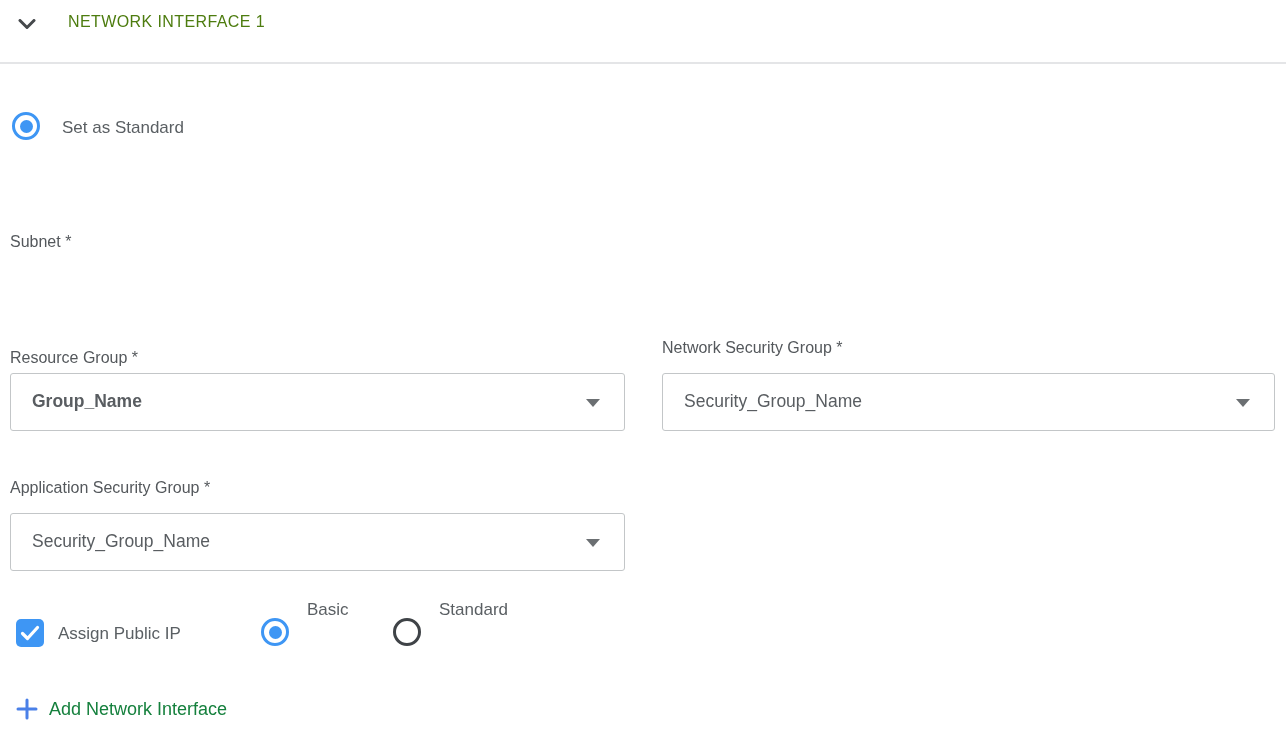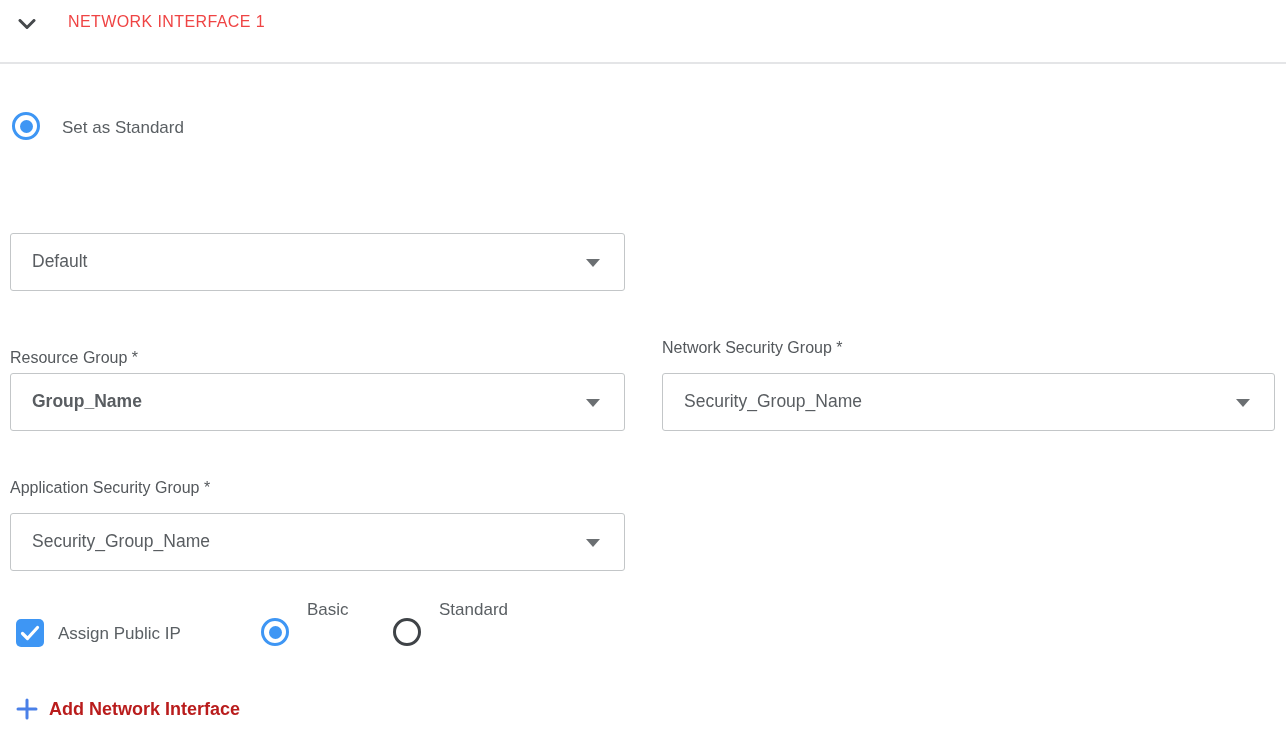--- a/index.html
+++ b/index.html
@@ -12,21 +12,21 @@
     height: 752px;
     background: #ffffff;
     overflow: hidden;
   }
 
   
   .section-header { position: absolute; top: 8px; left: 0; width: 100%; height: 40px; }
   .chevron-btn { position: absolute; left: 16px; top: 7px; width: 22px; height: 20px; cursor: pointer; background: none; border: none; }
   .section-title {
     position: absolute; left: 68px; top: 5px;
-    font-size: 16px; letter-spacing: 0.4px; color: #ef4444;
+    font-size: 16px; letter-spacing: 0.4px; color: #4d7c0f;
   }
   .divider { position: absolute; left: 0; top: 62px; width: 1286px; height: 2px; background: #e4e5e7; }
 
   
   .radio {
     position: absolute; width: 28px; height: 28px; border-radius: 50%;
     background: #ffffff; cursor: pointer;
   }
   .radio.selected { border: 3.5px solid #3e96f4; }
   .radio.selected .dot {
@@ -57,21 +57,21 @@
   .checkbox {
     position: absolute; width: 28px; height: 28px; border-radius: 5px;
     background: #3e96f4; cursor: pointer;
   }
   .checkbox svg { position: absolute; left: 0; top: 0; }
 
   
   .add-link { position: absolute; left: 16px; top: 698px; display: flex; align-items: center; cursor: pointer; background: none; border: none; }
   .add-link .plus { width: 22px; height: 22px; }
   .add-link .add-text {
-    margin-left: 11px; font-size: 18px; font-weight: bold; color: #b91c1c;
+    margin-left: 11px; font-size: 18px; font-weight: normal; color: #15803d;
     font-family: "Liberation Sans", sans-serif;
   }
 </style>
 </head>
 <body>
 
 <div class="canvas">
 
   <div class="section-header">
     <button class="chevron-btn">
@@ -84,24 +84,20 @@
     <div class="section-title">NETWORK INTERFACE 1</div>
   </div>
   <div class="divider"></div>
 
   <div class="radio selected" style="left:12px; top:112px;">
     <span class="dot"></span>
   </div>
   <div class="control-label" style="left:62px; top:118px;">Set as Standard</div>
 
   <div class="field-label" style="left:10px; top:197px;margin-top:36px;">Subnet *</div>
-  <div class="select-box" style="left:10px; top:233px; width:615px;">
-    <span class="select-value">Default</span>
-    <span class="caret"></span>
-  </div>
 
   <div class="field-label" style="left:10px; top:349px;">Resource Group *</div>
   <div class="select-box" style="left:10px; top:373px; width:615px;font-weight:bold;">
     <span class="select-value">Group_Name</span>
     <span class="caret"></span>
   </div>
 
   <div class="field-label" style="left:662px; top:339px;">Network Security Group *</div>
   <div class="select-box" style="left:662px; top:373px; width:613px;">
     <span class="select-value">Security_Group_Name</span>

